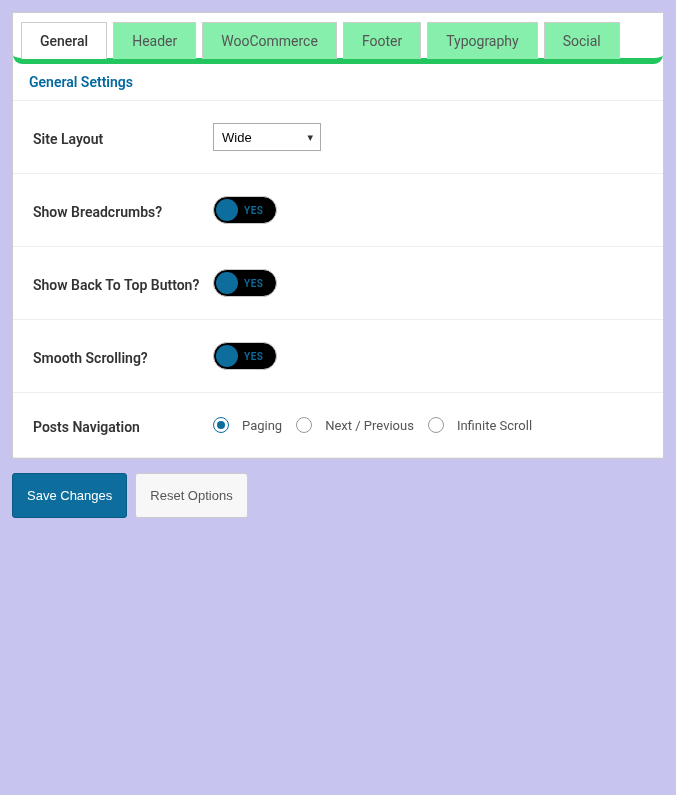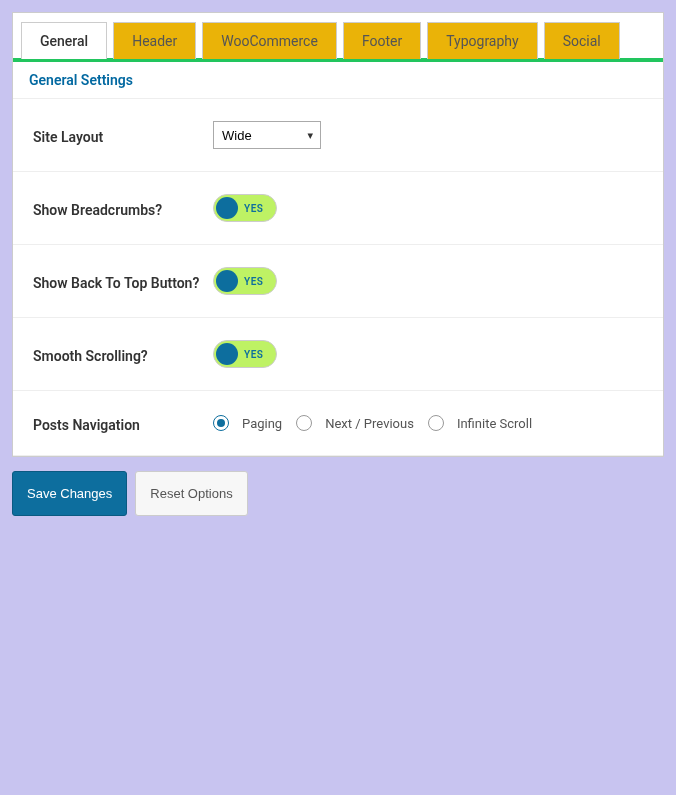--- a/index.html
+++ b/index.html
@@ -13,25 +13,26 @@
     }
     .panel {
       background: #fff;
       border: 1px solid #ccc;
     }
     .tabs {
       display: flex;
       gap: 6px;
       padding: 8px 8px 0 8px;
       background: #fff;
-      border-bottom: 4px solid #22c55e;
+      border-bottom: 6px solid #22c55e;
+      border-radius: 9px;
     }
     .tab {
       padding: 10px 18px;
-      background: #eab308;
+      background: #86efac;
       border: 1px solid #ccc;
       border-bottom: none;
       cursor: pointer;
       font-size: 14px;
       color: #555;
       position: relative;
       top: 1px;
     }
     .tab.active {
       background: #fff;
@@ -86,21 +87,21 @@
       appearance: none;
       -webkit-appearance: none;
     }
     .toggle {
       display: inline-flex;
       align-items: center;
       width: 64px;
       height: 28px;
       border: 1px solid #ccc;
       border-radius: 20px;
-      background: #bef264;
+      background: #000000;
       padding: 2px;
       cursor: pointer;
     }
     .toggle-knob {
       width: 22px;
       height: 22px;
       border-radius: 50%;
       background: #0d6e9e;
     }
     .toggle-label {

